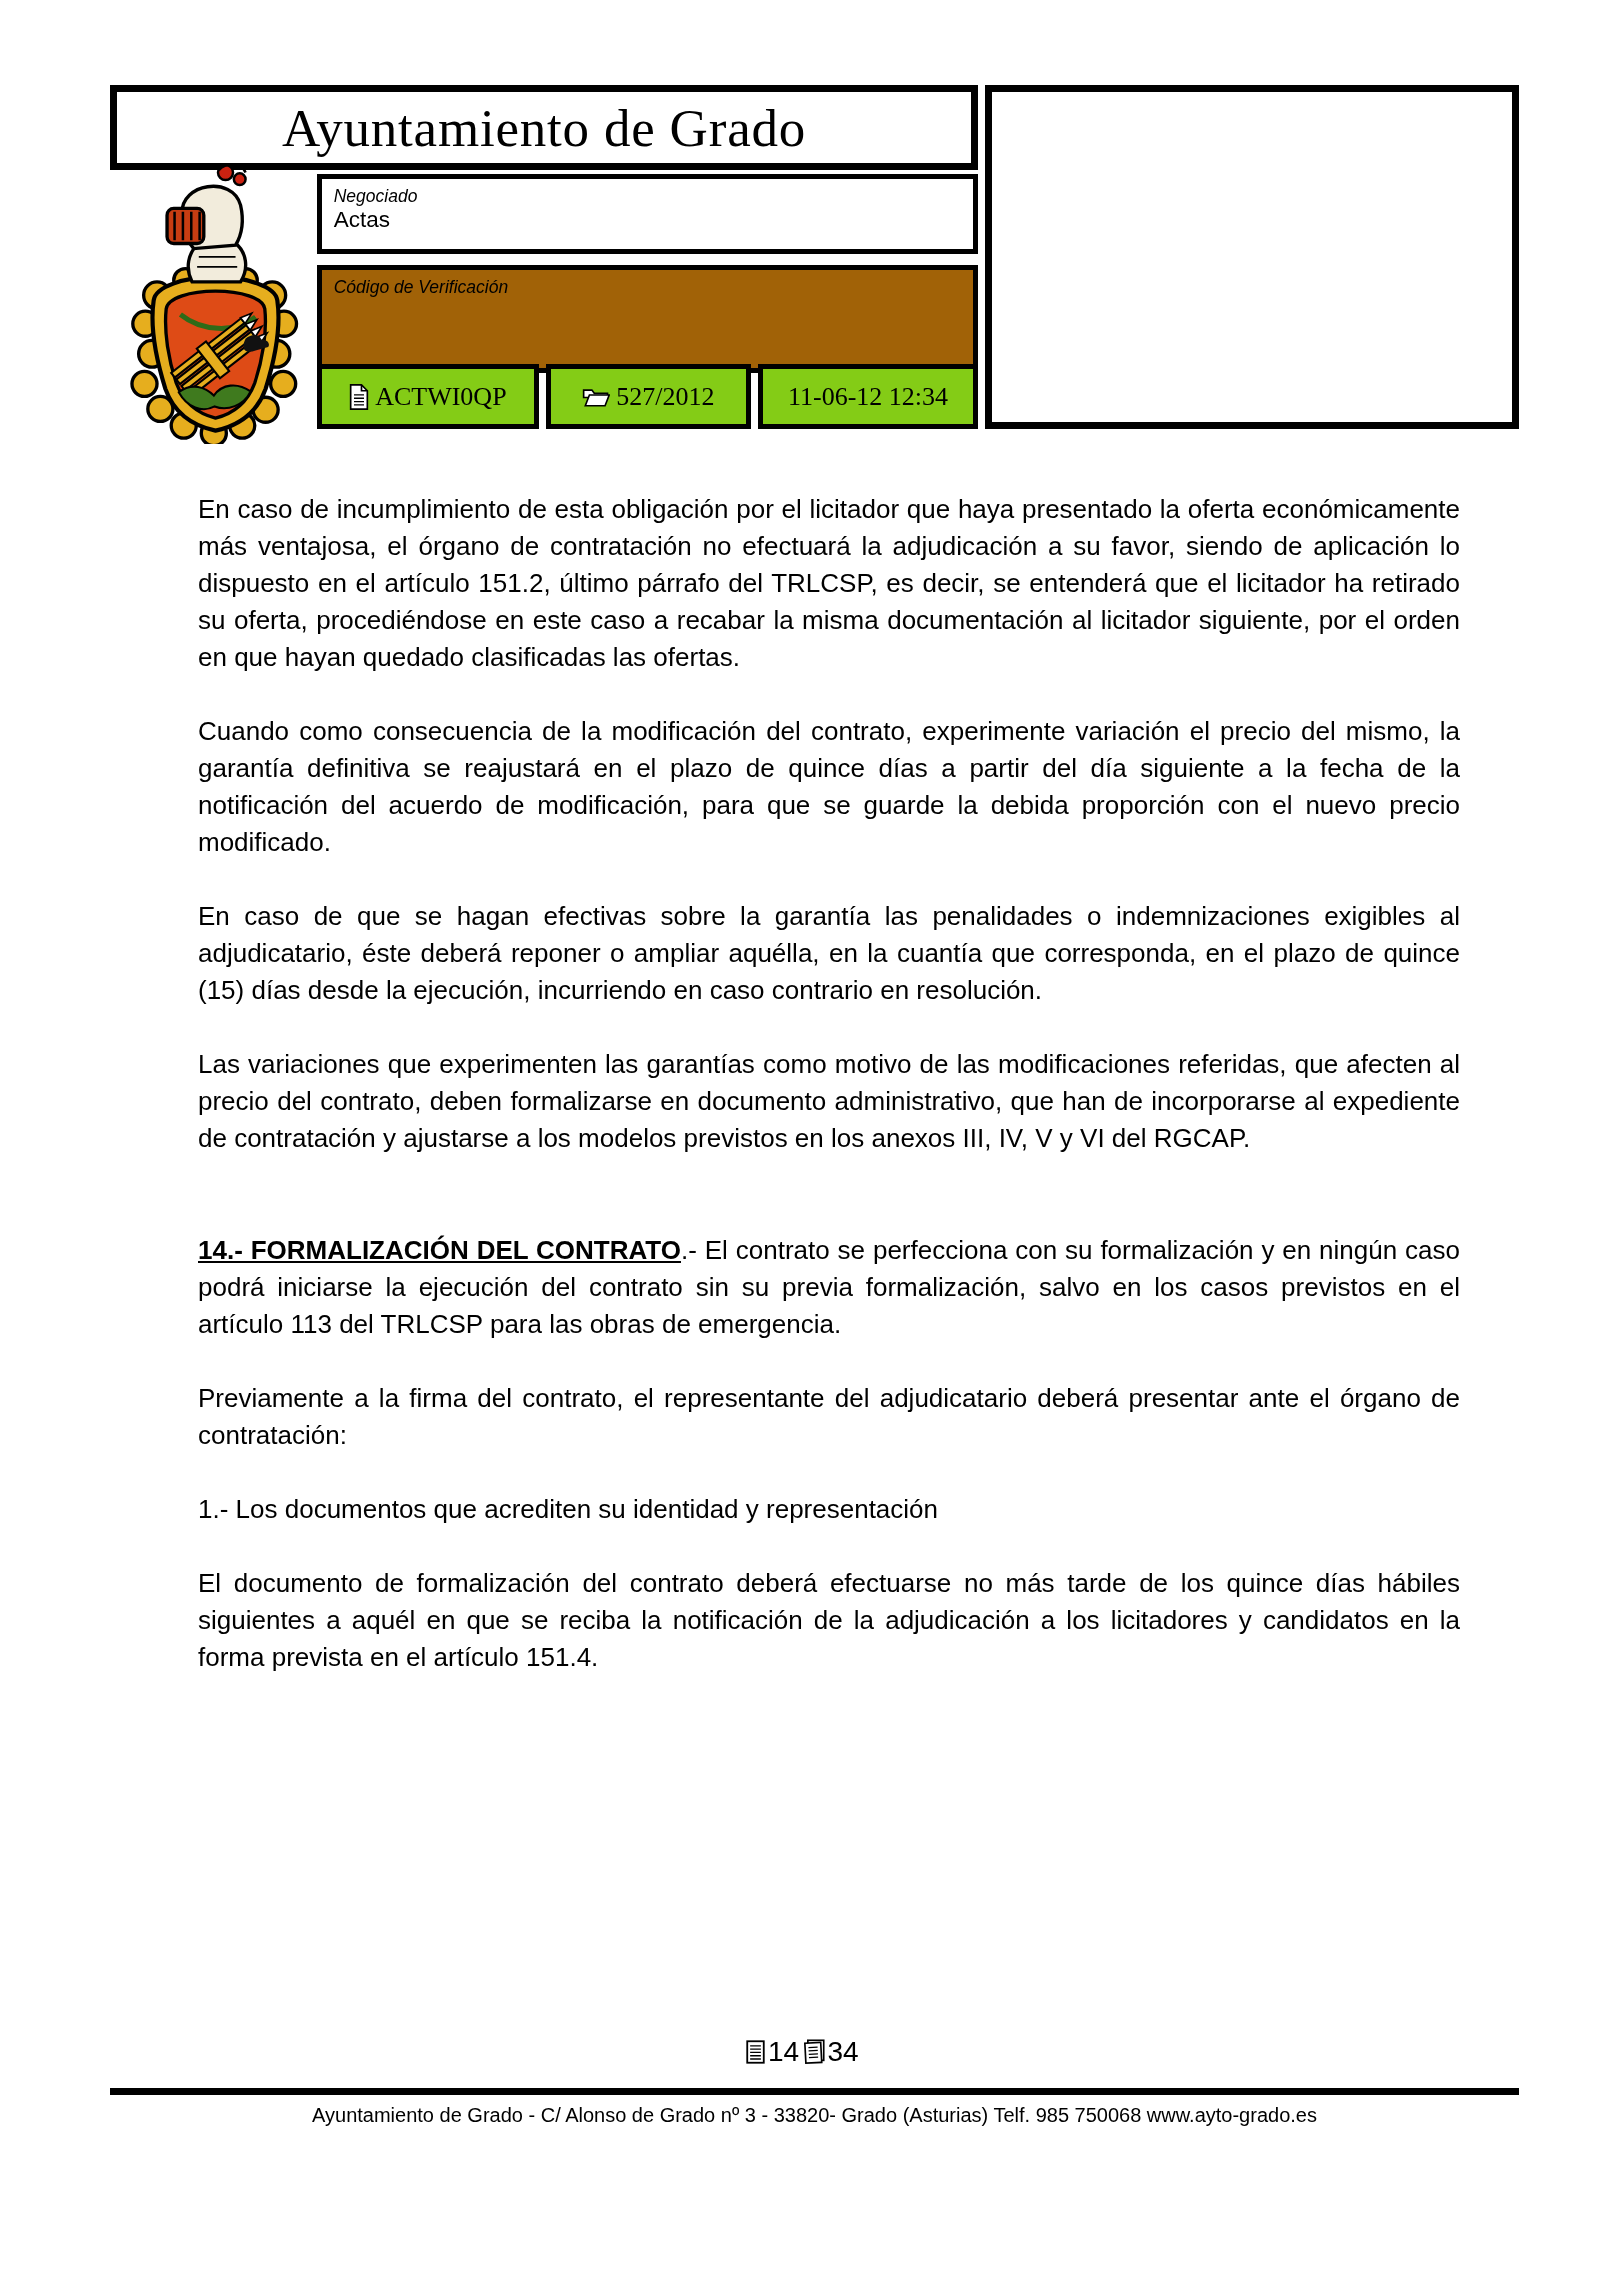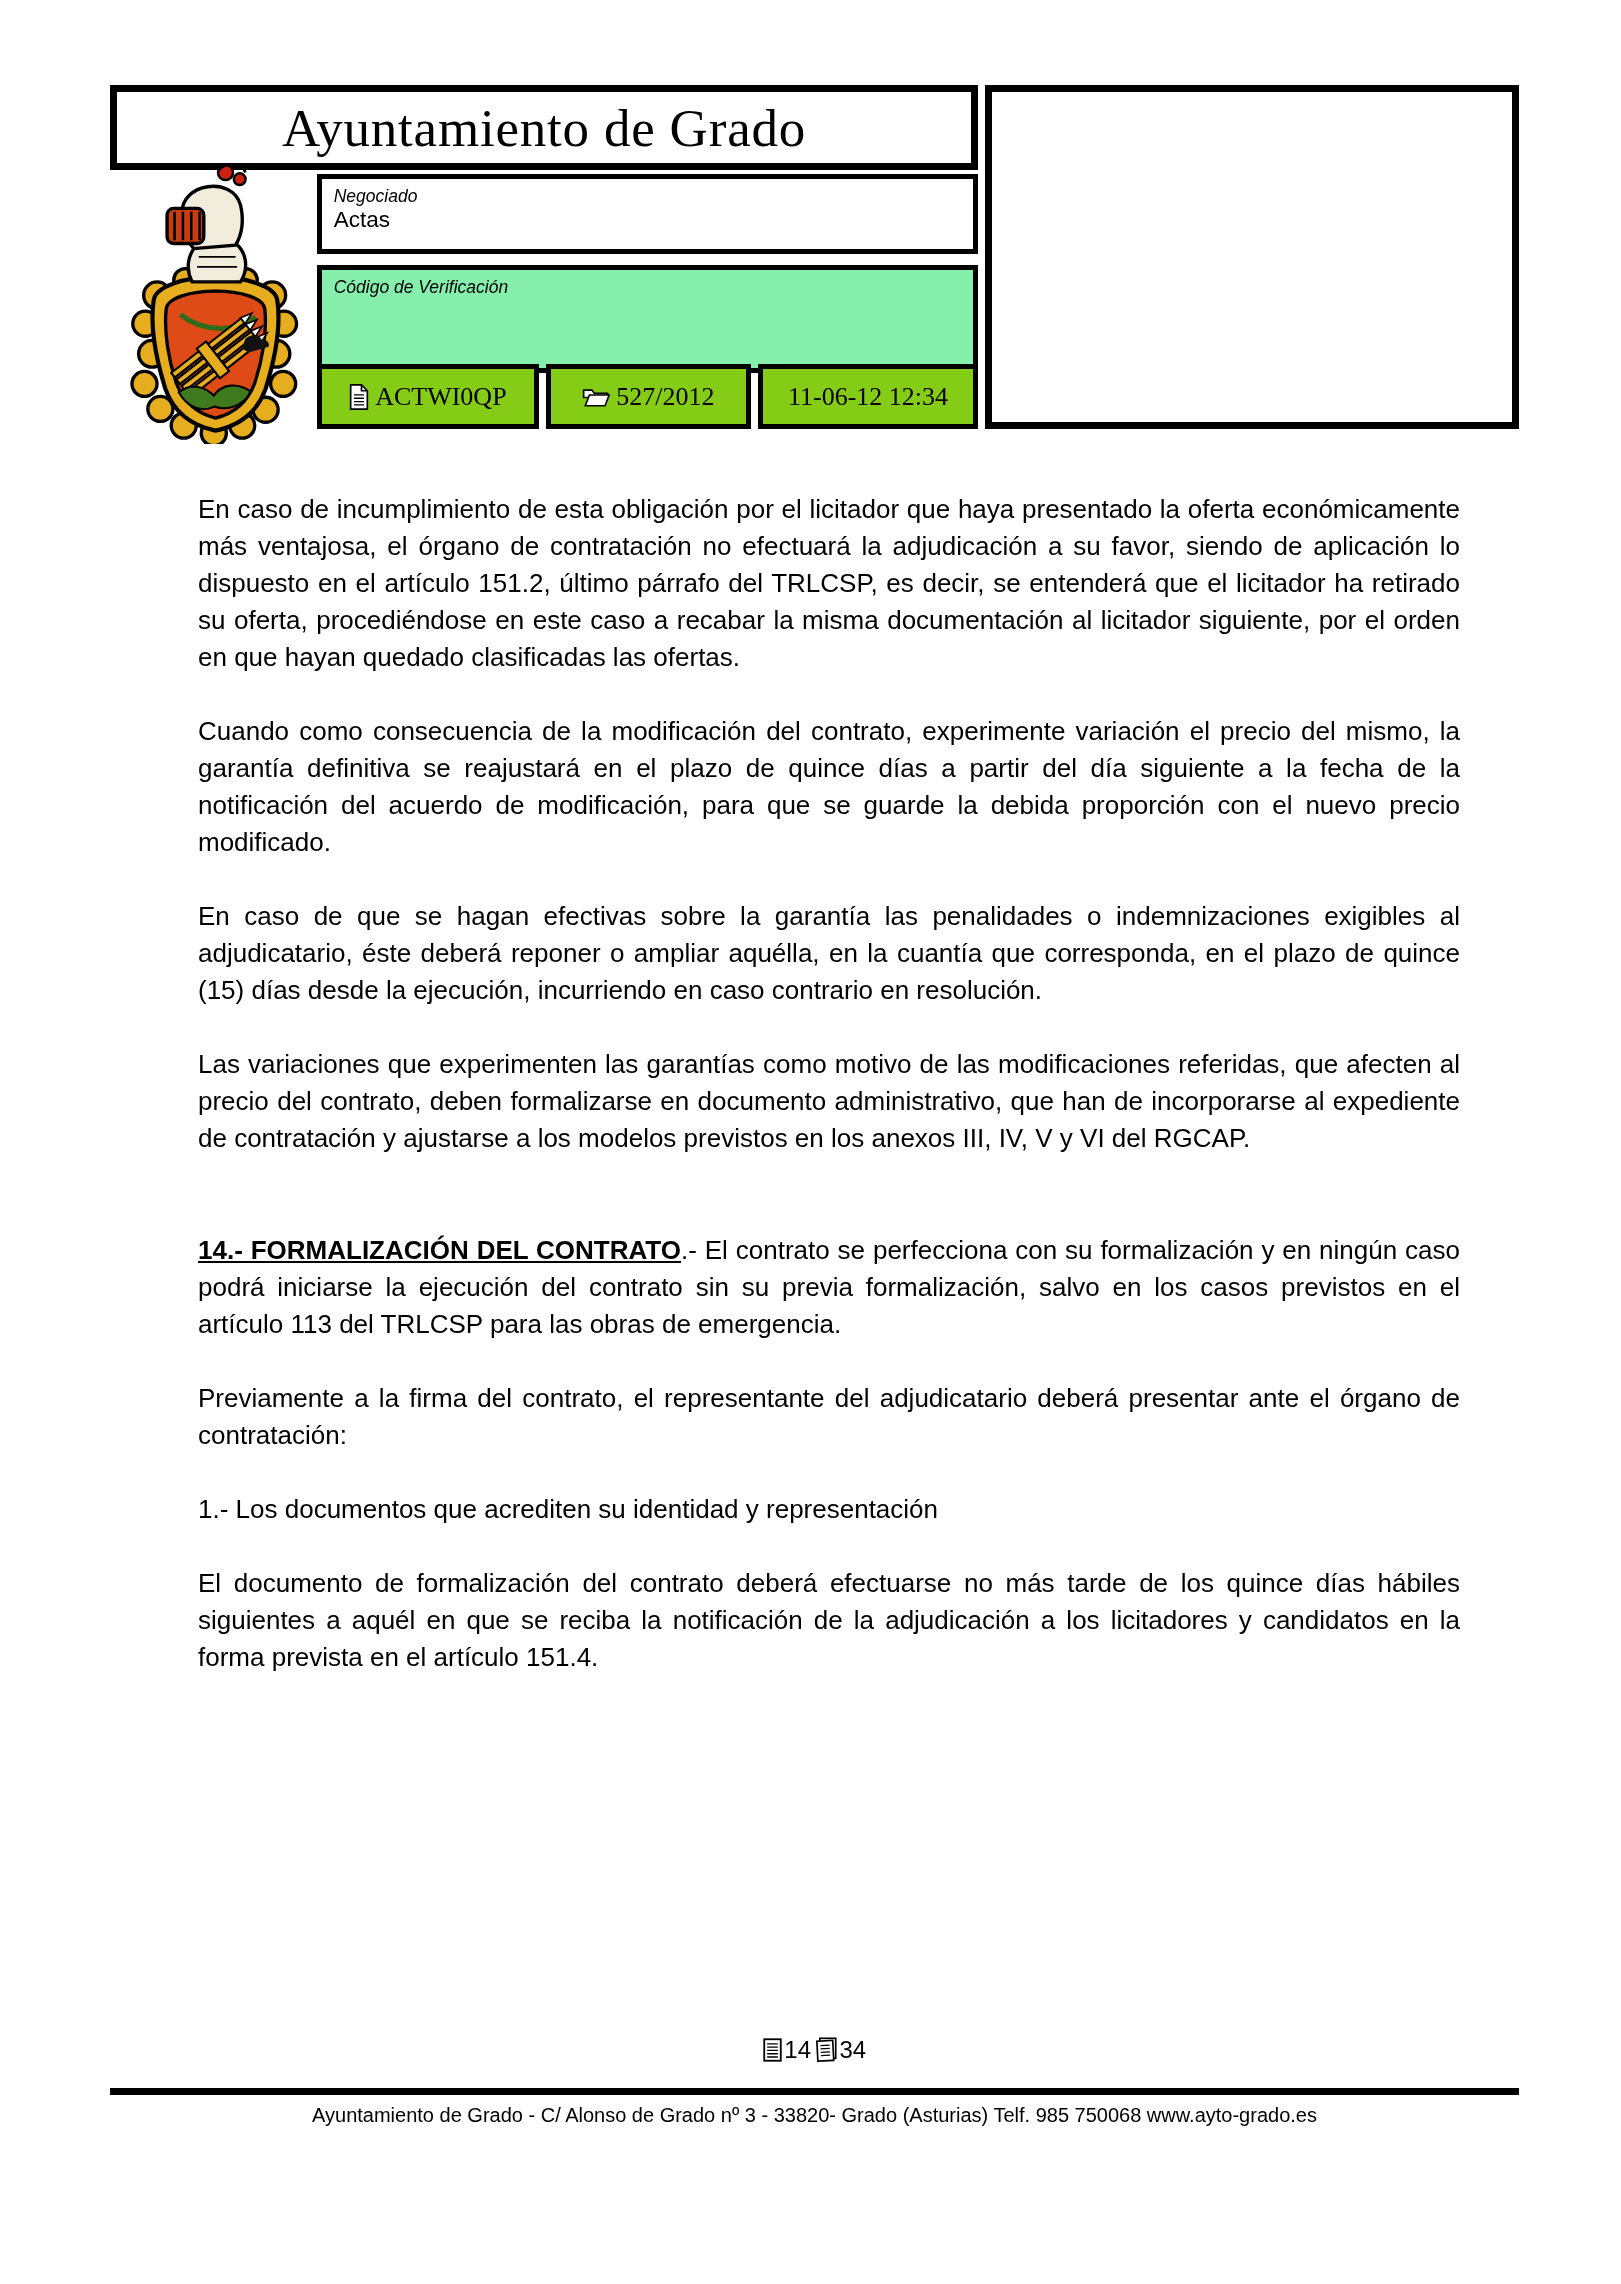--- a/index.html
+++ b/index.html
@@ -21,21 +21,21 @@
     border:7.5px solid #000; background:#fff;
   }
   .crest { position:absolute; left:121px; top:160px; width:194px; height:284px; }
 
   .negociado-box {
     position:absolute; left:317px; top:174px; width:661px; height:80px;
     border:5px solid #000; padding:6.7px 11.7px; background:#fff;
   }
   .codigo-box {
     position:absolute; left:317px; top:265px; width:661px; height:108px;
-    border:5px solid #000; padding:6.7px 11.7px; background:#86efac;
+    border:5px solid #000; padding:6.7px 11.7px; background:#a16207;
   }
   .label-italic { font-style:italic; font-size:17.5px; line-height:20px; }
   .negociado-value { font-size:22.5px; line-height:28px; }
 
   .hdr-cell {
     position:absolute; top:364px; height:65px; border:5.8px solid #000; background:#84cc16;
     display:flex; align-items:center; justify-content:center; gap:5.8px;
     font-family:"Liberation Serif", serif; font-size:26px;
   }
   .cell-code { left:317px;  width:222px; }
@@ -47,23 +47,23 @@
     position:absolute; left:198px; top:491px; width:1262px;
     font-size:26px; line-height:37px; text-align:justify;
   }
   .content p { margin:0 0 37px 0; }
   .content p.pre-heading { margin-bottom:75px; }
   .heading-bold { font-weight:bold;text-decoration:underline; }
   .list-block { margin:0 0 37px 0; }
 
   
   .pagination {
-    position:absolute; left:110px; top:2036px; width:1409px;
+    position:absolute; left:98px; top:2036px; width:1409px;
     display:flex; align-items:center; justify-content:center; gap:2.5px;
-    font-size:24px;
+    font-size:28px;
   }
   .pagination svg { display:block; }
   .footer-rule {
     position:absolute; left:110px; top:2088px; width:1409px; height:6.7px; background:#000;
   }
   .footer-address {
     position:absolute; left:110px; top:2104px; width:1409px;
     text-align:center; font-size:20px;
   }
 </style>

